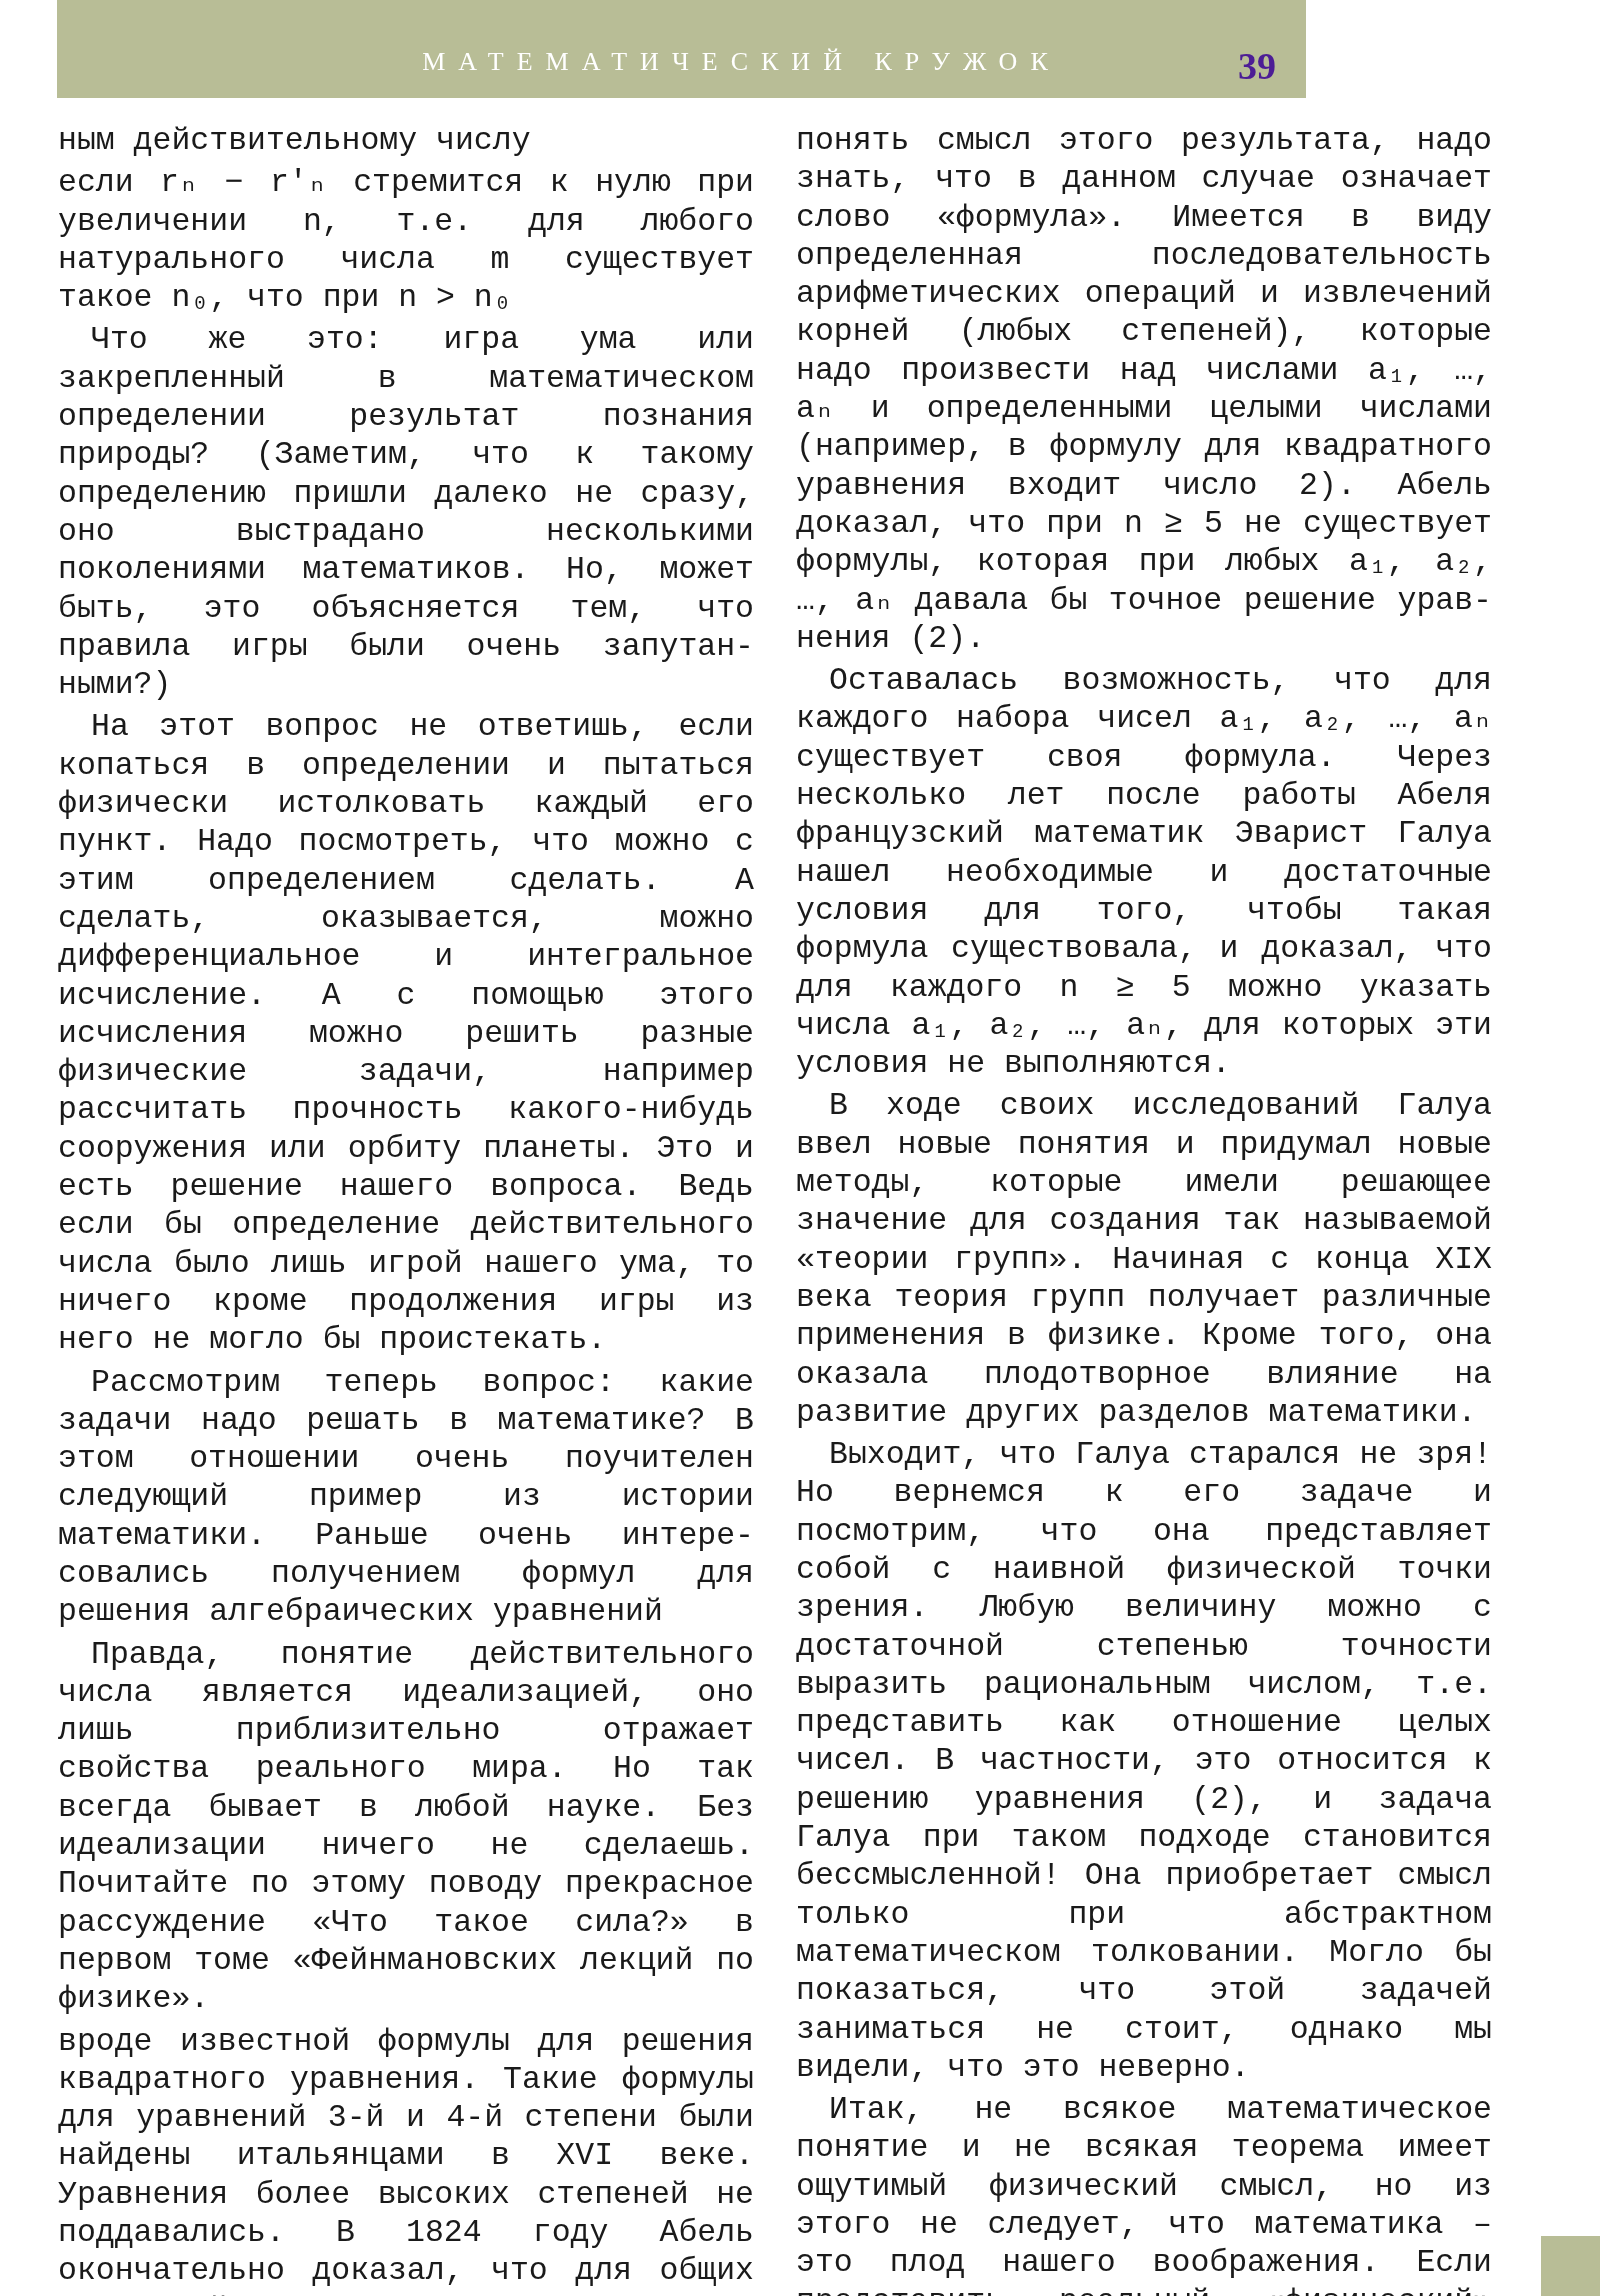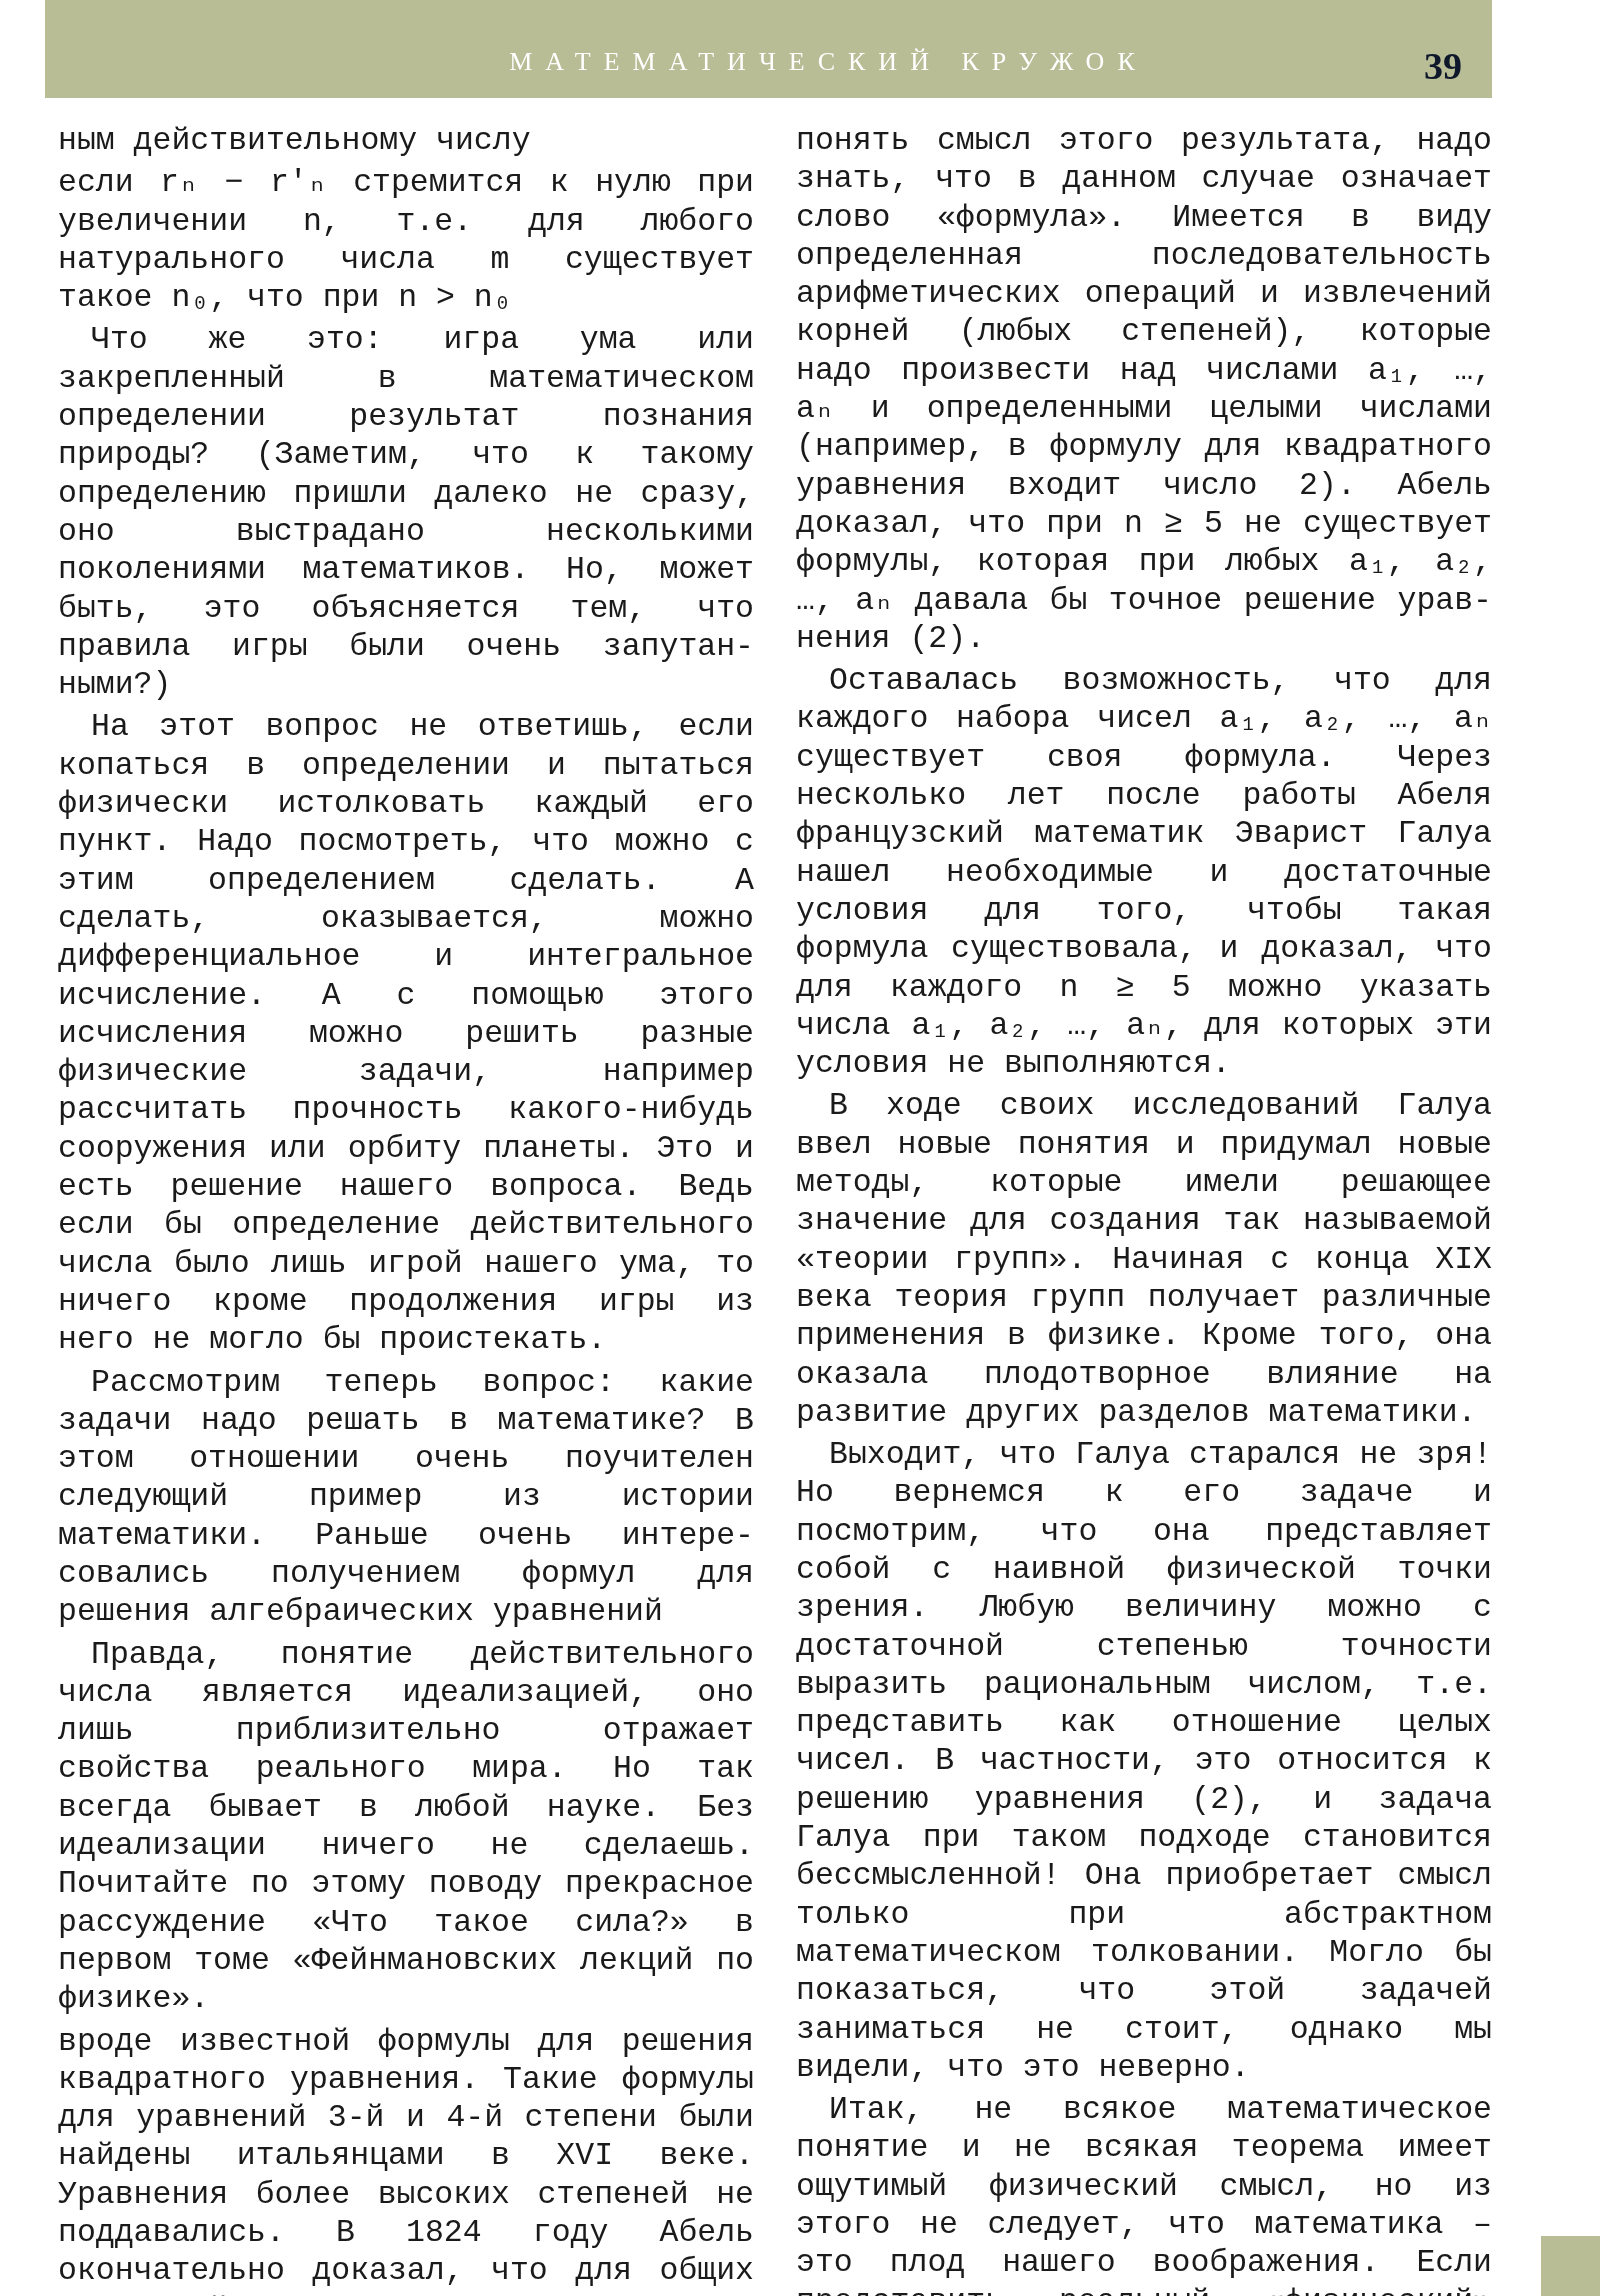--- a/index.html
+++ b/index.html
@@ -1,22 +1,22 @@
 <!DOCTYPE html>
 <html><head>
 <meta charset="utf-8">
 <style>
   html, body { margin: 0; padding: 0; background: #ffffff; }
   body { width: 1600px; height: 2296px; position: relative; overflow: hidden;
          font-family: "Liberation Serif", "DejaVu Serif", serif; color: #1a1a1a; }
-  .header-bar { position: absolute; left: 45px; top: 0; width: 1447px; height: 98px; background: #b8bd96; }
+  .header-bar { position: absolute; left: 57px; top: 0; width: 1249px; height: 98px; background: #b8bd96; }
   .running-head { position: absolute; left: 0; right: 0; top: 47px; text-align: center;
                   font-size: 26px; letter-spacing: 13px; color: #ffffff; padding-left: 120px;
                   font-family: "Liberation Serif", serif; }
-  .page-number { position: absolute; right: 30px; top: 44px; font-size: 38px; color: #0f172a;
+  .page-number { position: absolute; right: 30px; top: 44px; font-size: 38px; color: #4c1d95;
                  font-weight: bold; font-family: "Liberation Serif", serif; }
   .corner-block { position: absolute; left: 1541px; top: 2236px; width: 59px; height: 60px; background: #b8bd96; }
 
   .column { position: absolute; top: 122px; width: 696px; font-size: 31.5px; line-height: 38.3px;
             text-align: justify; hyphens: manual; }
   .col-left { left: 58px; }
   .col-right { left: 796px; }
   .para { margin: 0 0 4px 0; text-indent: 33px; font-family: Liberation Mono, monospace; }
   .para.noindent { text-indent: 0; }
   .formula { text-align: center; font-style: italic; margin: 4px 0 6px 0; white-space: nowrap; }

